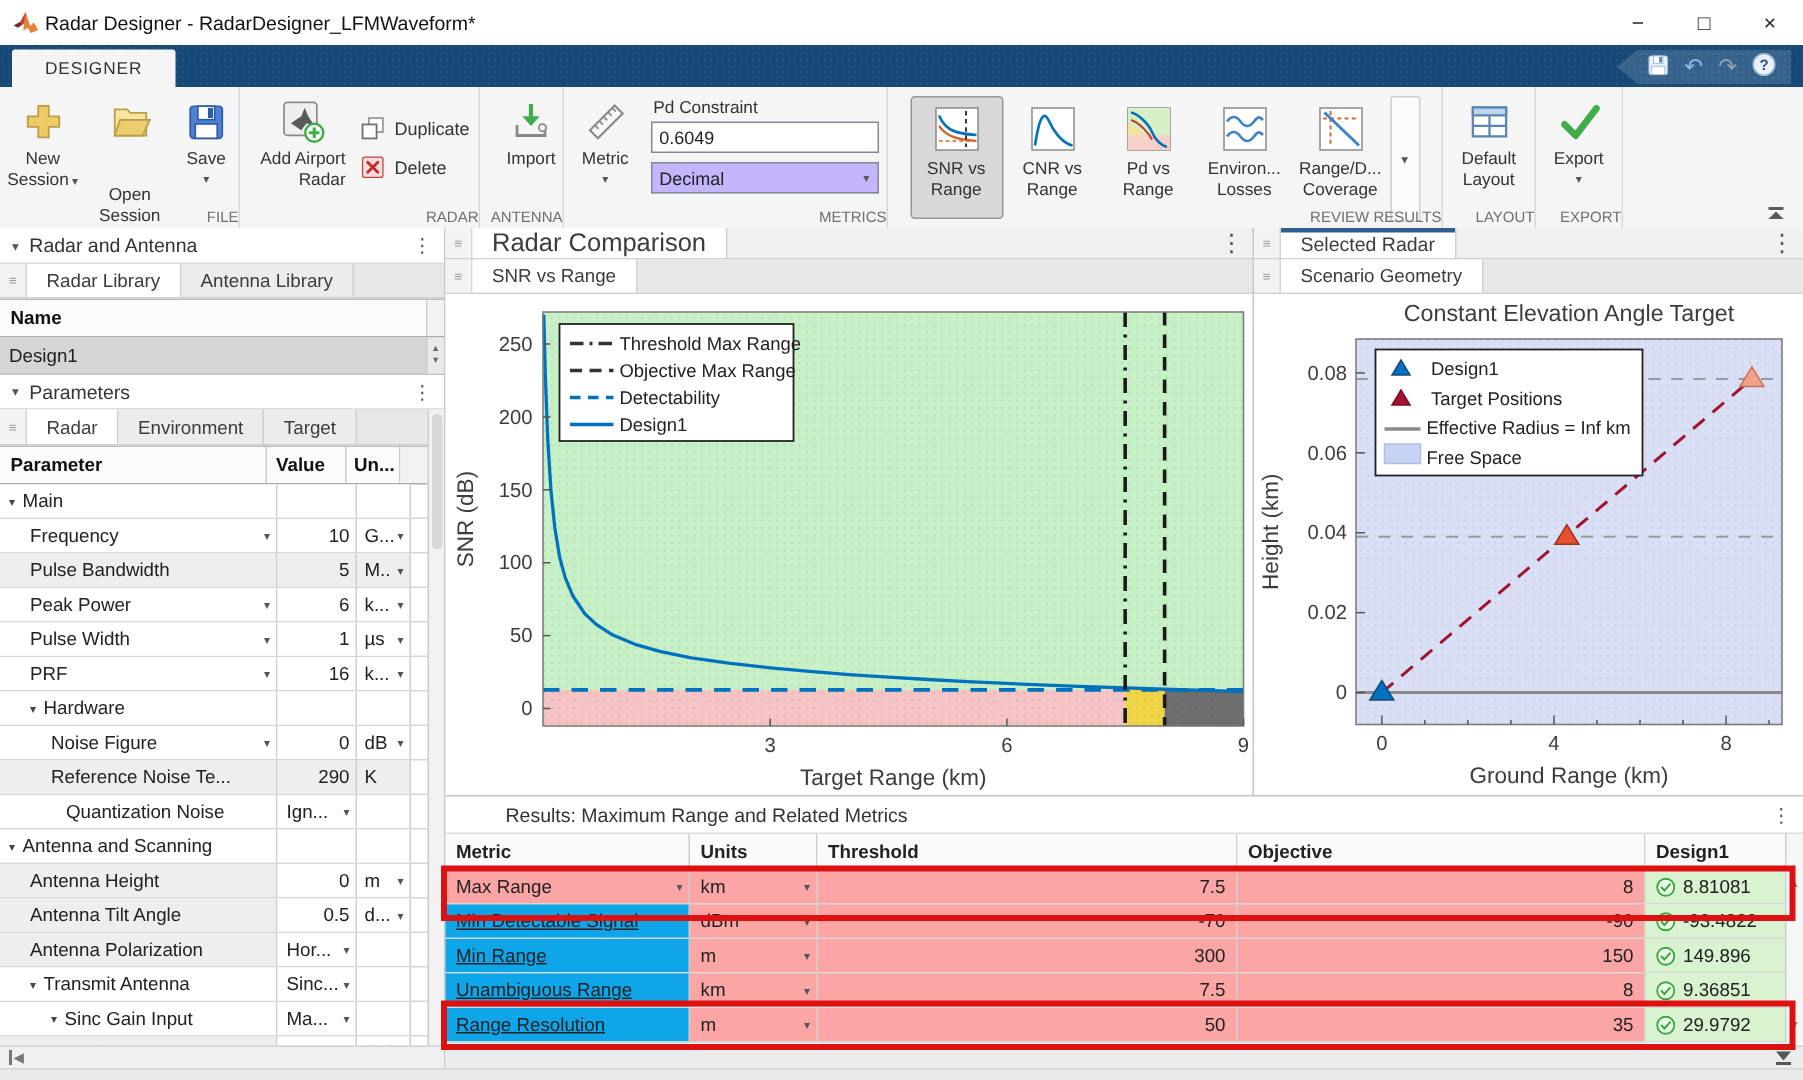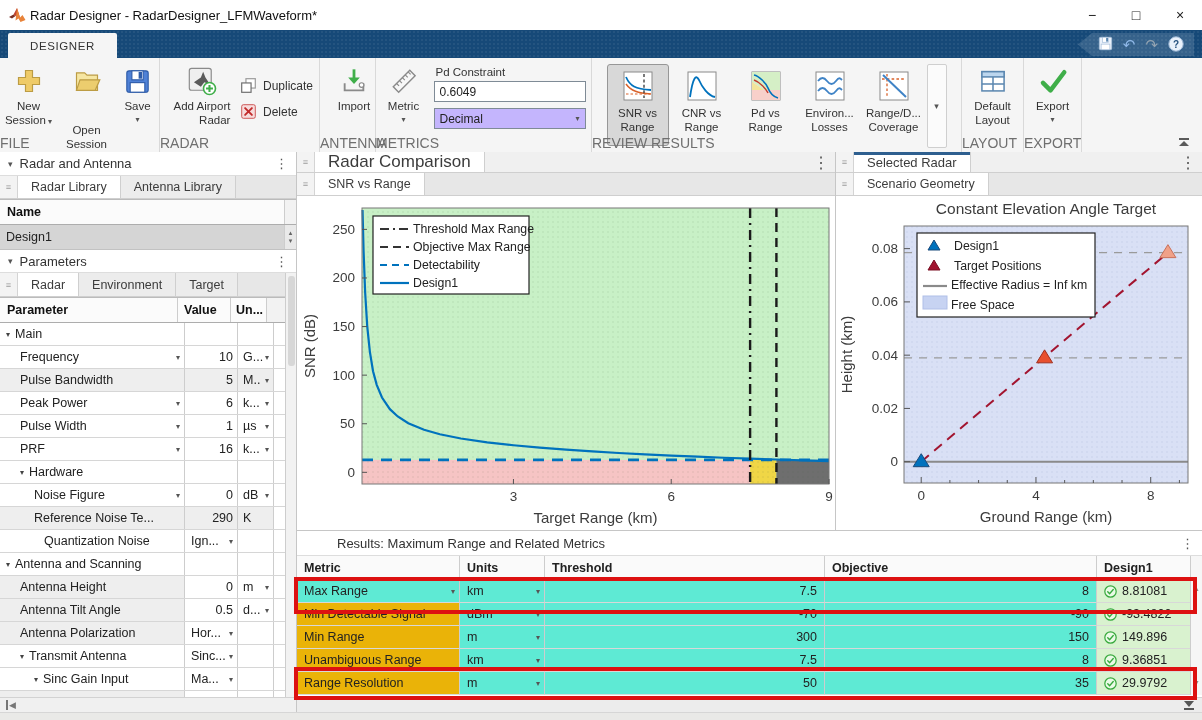--- a/index.html
+++ b/index.html
@@ -11,21 +11,21 @@
   .winbtn{width:44px;height:29px;display:flex;align-items:center;justify-content:center;font-size:14px;color:#222;}
   #win-controls{margin-left:auto;display:flex;}
   
   #tabbar{left:0;top:30px;width:1202px;height:28px;background:#164978;background-image:radial-gradient(rgba(255,255,255,.06) 1px,transparent 1px);background-size:4px 4px;}
   #designer-tab{position:absolute;left:8px;bottom:0;height:25px;background:#f5f5f5;color:#333;font-size:11.5px;letter-spacing:.6px;display:flex;align-items:center;padding:0 22px;border-radius:2px 2px 0 0;}
   #quickbar{position:absolute;right:8px;top:3px;height:23px;display:flex;align-items:center;gap:10px;padding:0 10px 0 20px;background:rgba(255,255,255,.14);clip-path:polygon(14px 0,100% 0,100% 100%,14px 100%,0 50%);}
   .qa{font-size:15px;line-height:1;}
   
   #ribbon{left:0;top:58px;width:1202px;height:94px;background:#f5f5f5;border-bottom:1px solid #c9c9c9;display:flex;}
   .rsec{position:relative;height:100%;border-right:1px solid #d9d9d9;display:flex;align-items:flex-start;justify-content:center;gap:2px;padding-top:3px;box-sizing:border-box;}
-  .seclbl{position:absolute;bottom:1px;left:0;right:0;text-align:left;font-size:14px;color:#6f6f6f;}
+  .seclbl{position:absolute;bottom:1px;left:0;right:0;text-align:right;font-size:10px;color:#6f6f6f;}
   .rbtn{display:flex;flex-direction:column;align-items:center;margin-top:2px;padding-top:3px;border-radius:3px;font-size:11.5px;color:#333;line-height:14px;text-align:center;}
   .ric{width:30px;height:30px;margin-bottom:3px;display:flex;align-items:center;justify-content:center;}
   .crt{font-size:8px;color:#555;}
   .smallcol{display:flex;flex-direction:column;justify-content:flex-start;margin-top:16px;gap:9px;}
   .smallrow{display:flex;align-items:center;gap:6px;font-size:12px;color:#333;}
   .smallrow .sic{width:17px;height:17px;}
   .gbtn{width:62px;height:82px;margin-top:3px;border:1px solid transparent;border-radius:3px;display:flex;flex-direction:column;align-items:center;padding-top:5px;box-sizing:border-box;font-size:11.5px;color:#333;line-height:14px;text-align:center;}
   .gbtn.sel{background:#d8d8d8;border-color:#979797;}
   .gic{width:32px;height:32px;margin-bottom:4px;}
   .gexpand{width:18px;height:82px;margin-top:3px;border:1px solid #cfcfcf;border-radius:2px;background:#fbfbfb;display:flex;align-items:center;justify-content:center;color:#555;font-size:9px;}
@@ -53,24 +53,24 @@
   .prow{display:grid;grid-template-columns:185px 53px 36px;border-bottom:1px solid #d6d6d6;box-sizing:border-box;font-size:12.5px;color:#222;}
   .pcell{border-right:1px solid #cdcdcd;display:flex;align-items:center;position:relative;box-sizing:border-box;height:22px;background:#fff;}
   .pcell.shade{background:#eeeeee;}
   .pname{padding-left:6px;overflow:hidden;white-space:nowrap;}
   .pval{justify-content:flex-end;padding-right:4px;}
   .pval.dd{justify-content:flex-start;padding-left:6px;}
   .cellcrt{position:absolute;right:4px;font-size:8px;color:#555;}
   .gtri{font-size:8px;color:#444;margin-right:5px;}
   
   .rgrid{display:grid;}
-  .rcell{border-right:1px solid #cdcdcd;border-bottom:1px solid #d8d8d8;display:flex;align-items:center;padding:0 7px;font-size:12.5px;color:#222;position:relative;box-sizing:border-box;background:#5eead4;overflow:hidden;white-space:nowrap;}
+  .rcell{border-right:1px solid #cdcdcd;border-bottom:1px solid #d8d8d8;display:flex;align-items:center;padding:0 7px;font-size:12.5px;color:#222;position:relative;box-sizing:border-box;background:#fca5a5;overflow:hidden;white-space:nowrap;}
   .rcell.hd{font-weight:bold;background:#fafafa;border-bottom:1px solid #a8a8a8;}
   .rcell.num{justify-content:flex-end;}
-  .rcell.gray{background:#eab308;}
+  .rcell.gray{background:#0ea5e9;text-decoration:underline;}
   .rcell.pass{background:#d9f2cf;gap:5px;}
   .redbox{border:4px solid #dd1111;box-sizing:border-box;pointer-events:none;z-index:30;}
   .scrollmark{color:#8a8a8a;font-size:8px;}
   .skiph{display:flex;align-items:center;gap:1px;color:#777;}
   .skiph .b{width:2px;height:10px;background:#777;}
   .skiph .t{font-size:9px;}
   .skipv{display:flex;flex-direction:column;align-items:center;color:#555;}
   .skipv .t{width:0;height:0;border-left:5px solid transparent;border-right:5px solid transparent;border-top:6px solid #555;}
   .skipv .b{width:10px;height:2px;background:#555;margin-top:1px;}
   text{font-family:"Liberation Sans",sans-serif;}

